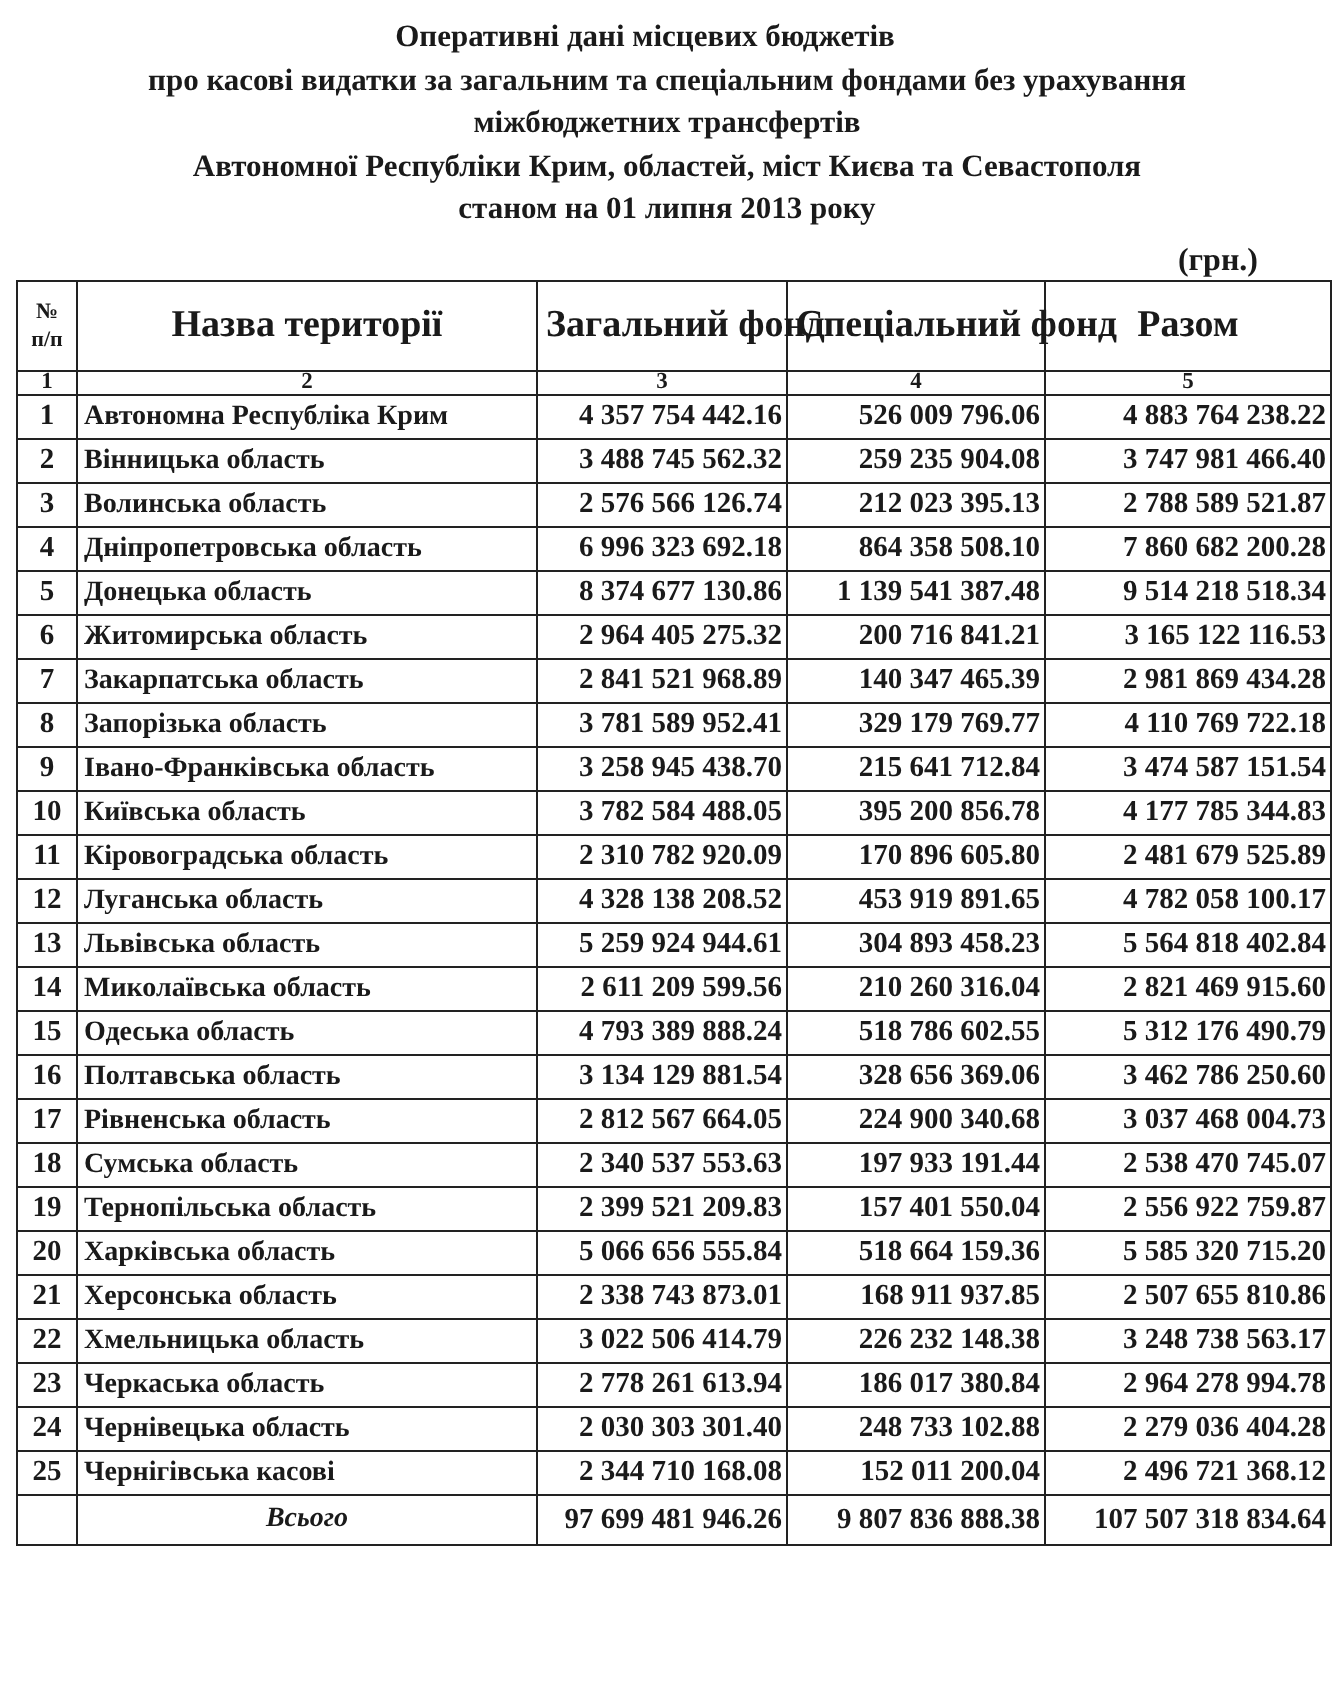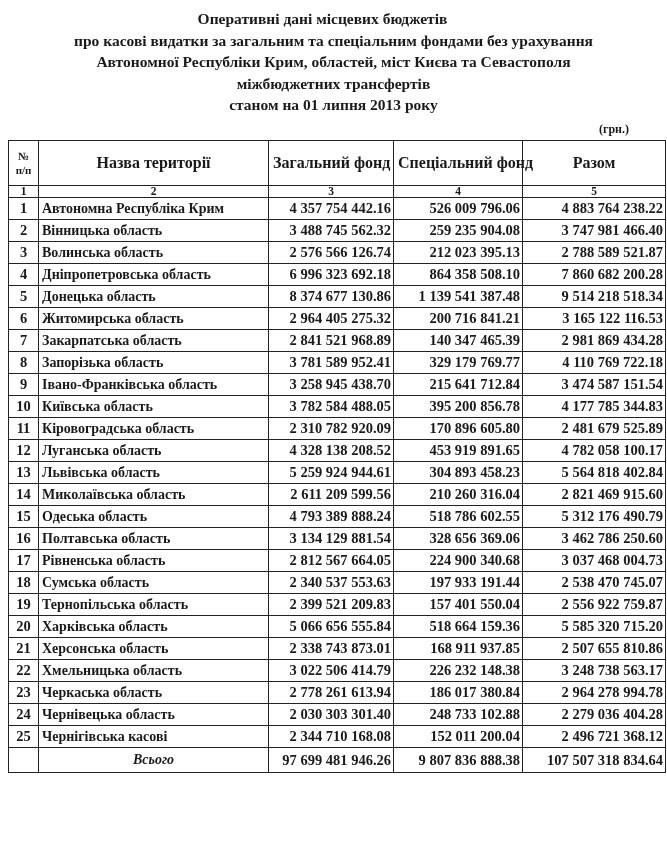--- a/index.html
+++ b/index.html
@@ -3,44 +3,44 @@
 <meta charset="utf-8">
 <style>
   html, body { margin: 0; padding: 0; background: #ffffff; }
   body {
     width: 667px; height: 843px; overflow: hidden; position: relative;
     font-family: "Liberation Serif", "DejaVu Serif", serif; color: #1a1a1a;
   }
   .titles { position: absolute; left: 0; top: 8px; width: 667px; text-align: center; font-weight: bold; }
   .titles div { font-size: 15.5px; line-height: 21.5px; white-space: nowrap; }
   .titles .t1 { padding-right: 22px; }
-  .unit { position: absolute; right: 38px; top: 122px; font-size: 12px; font-weight: bold; text-align: center; }
+  .unit { position: absolute; right: 38px; top: 122px; font-size: 16px; font-weight: bold; text-align: center; }
   table {
     position: absolute; left: 8px; top: 140px; border-collapse: collapse;
     table-layout: fixed; width: 657px;
   }
   td, th { border: 1.2px solid #222; padding: 0 4px; font-size: 14px; font-weight: bold; white-space: nowrap; }
-  th { height: 44px; font-size: 16px; }
+  th { height: 44px; font-size: 19px; }
   th.np { font-size: 11px; line-height: 14px; padding: 0; }
   tr.idx td { height: 11px; font-size: 11.5px; line-height: 11px; text-align: center; padding: 0; }
   tr.row td { height: 21px; }
   td.n { text-align: center; padding: 0; font-size: 14.5px; }
   td.name { text-align: left; padding-left: 3px; margin-left: 29px; }
   td.num { text-align: right; padding-right: 2px; font-size: 14.5px; }
   tr.total td { height: 24px; }
   td.tlabel { text-align: center; font-style: italic; }
 </style>
 </head>
 <body>
 
 <div class="titles">
   <div class="t1">Оперативні дані  місцевих бюджетів</div>
   <div>про касові видатки за загальним та спеціальним фондами без урахування</div>
+  <div>міжбюджетних трансфертів</div>
   <div>Автономної Республіки Крим, областей, міст Києва та Севастополя</div>
-  <div>міжбюджетних трансфертів</div>
   <div>станом на  01 липня 2013 року</div>
 </div>
 
 <div class="unit">(грн.)</div>
 
 <table>
   <colgroup>
     <col style="width:30px">
     <col style="width:230px">
     <col style="width:125px">

